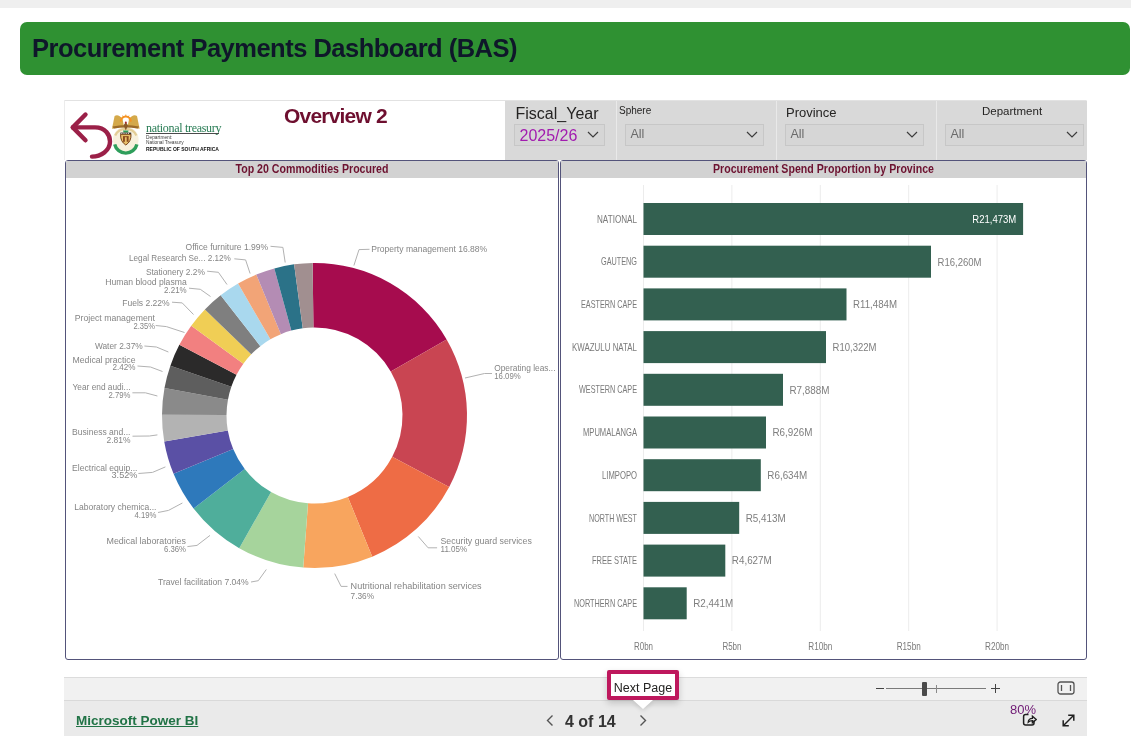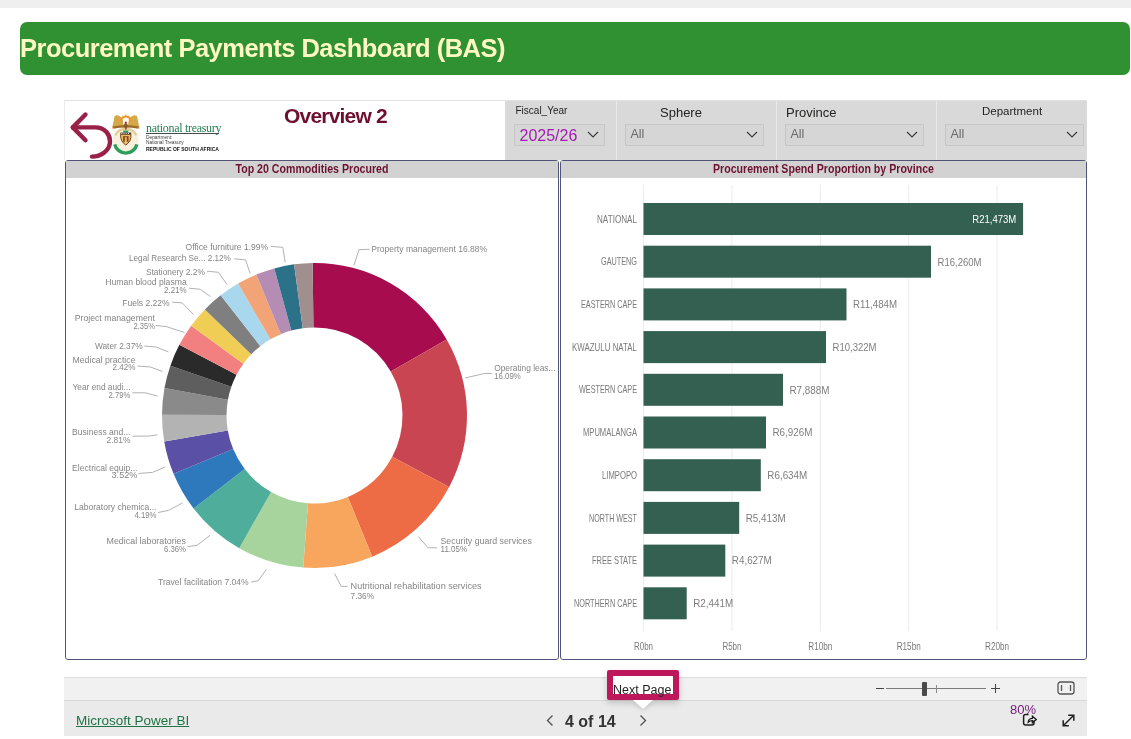--- a/index.html
+++ b/index.html
@@ -1,18 +1,18 @@
 <!DOCTYPE html>
 <html><head><meta charset="utf-8"><style>
 *{margin:0;padding:0;box-sizing:border-box}
 body{width:1131px;height:739px;background:#fff;font-family:"Liberation Sans",sans-serif;position:relative;overflow:hidden}
 .abs{position:absolute}
 </style></head><body>
 <div class="abs" style="left:0;top:0;width:1131px;height:8px;background:#efefef"></div>
-<div class="abs" style="left:20px;top:22px;width:1110px;height:53px;background:#2f9132;border-radius:7px;color:#fef9c3;font-size:25.5px;font-weight:700;letter-spacing:-0.5px;line-height:53px;padding-left:0">Procurement Payments Dashboard (BAS)</div>
+<div class="abs" style="left:20px;top:22px;width:1110px;height:53px;background:#2f9132;border-radius:7px;color:#0f172a;font-size:25.5px;font-weight:700;letter-spacing:-0.5px;line-height:53px;padding-left:12px">Procurement Payments Dashboard (BAS)</div>
 
 <div class="abs" style="left:64px;top:100px;width:1023px;height:1px;background:#e2e2e2"></div>
 <div class="abs" style="left:64px;top:100px;width:1px;height:60px;background:#ececec"></div>
 <div class="abs" style="left:1086px;top:100px;width:1px;height:60px;background:#ececec"></div>
 
 <svg class="abs" style="left:64px;top:105px" width="60" height="60" viewBox="0 0 60 60">
 <g fill="none" stroke="#9b2048" stroke-width="4.4" stroke-linejoin="round" stroke-linecap="round">
 <path d="M21.5 9.5 L8.8 22.4 L21.5 35.3"></path>
 <path d="M8.8 22.4 H31 C41.5 22.4 46 30 46 36.5 C46 45.5 37 51.6 28 51.6"></path>
 </g>
@@ -51,27 +51,27 @@
 <div class="abs" style="left:146px;top:133px;width:73px;height:1px;background:#4a4a4a"></div>
 <div class="abs" style="left:146px;top:135px;font-size:4.8px;color:#3c3c3c;line-height:5.4px">Department:<br>National Treasury</div>
 <div class="abs" style="left:146px;top:146px;font-size:5px;color:#111;font-weight:700">REPUBLIC OF SOUTH AFRICA</div>
 
 <div class="abs" style="left:284px;top:104px;width:160px;text-align:left;font-size:21px;font-weight:700;color:#6e0f2f;letter-spacing:-0.8px">Overview 2</div>
 
 <div class="abs" style="left:505px;top:101px;width:582px;height:59px;background:#d9d9d9"></div>
 <div class="abs" style="left:616px;top:101px;width:1px;height:59px;background:#e9e9e9"></div>
 <div class="abs" style="left:776px;top:101px;width:1px;height:59px;background:#e9e9e9"></div>
 <div class="abs" style="left:936px;top:101px;width:1px;height:59px;background:#e9e9e9"></div>
-<div class="abs" style="left:515.5px;top:105px;font-size:10px;color:#252423">Fiscal_Year</div>
+<div class="abs" style="left:515.5px;top:105px;font-size:16px;color:#252423">Fiscal_Year</div>
 <div class="abs" style="left:513.5px;top:124px;width:91px;height:21.5px;background:#d6d6d6;border:1px solid #c7c7c7"></div>
 <div class="abs" style="left:519.5px;top:127px;font-size:16px;color:#a21caf">2025/26</div>
 <svg class="abs" style="left:586.5px;top:131px" width="12" height="7" viewBox="0 0 12 7">
     <polyline points="1,1 6,6 11,1" fill="none" stroke="#3c3c3c" stroke-width="1.2"></polyline>
   </svg>
-<div class="abs" style="left:660px;top:105px;font-size:13px;color:#252423">Sphere</div>
+<div class="abs" style="left:619px;top:105px;font-size:10px;color:#252423">Sphere</div>
 <div class="abs" style="left:624.5px;top:124px;width:139px;height:21.5px;background:#d6d6d6;border:1px solid #c7c7c7"></div>
 <div class="abs" style="left:630.5px;top:127px;font-size:12.5px;color:#6a6a6a">All</div>
 <svg class="abs" style="left:745.5px;top:131px" width="12" height="7" viewBox="0 0 12 7">
     <polyline points="1,1 6,6 11,1" fill="none" stroke="#3c3c3c" stroke-width="1.2"></polyline>
   </svg>
 <div class="abs" style="left:786px;top:105px;font-size:13px;color:#252423">Province</div>
 <div class="abs" style="left:784.5px;top:124px;width:139px;height:21.5px;background:#d6d6d6;border:1px solid #c7c7c7"></div>
 <div class="abs" style="left:790.5px;top:127px;font-size:12.5px;color:#6a6a6a">All</div>
 <svg class="abs" style="left:905.5px;top:131px" width="12" height="7" viewBox="0 0 12 7">
     <polyline points="1,1 6,6 11,1" fill="none" stroke="#3c3c3c" stroke-width="1.2"></polyline>
@@ -221,35 +221,35 @@
 <div class="abs" style="left:935.5px;top:685px;width:1.4px;height:8px;background:#8a8a8a"></div>
 <div class="abs" style="left:991px;top:687.8px;width:9px;height:1.6px;background:#444"></div>
 <div class="abs" style="left:994.7px;top:684px;width:1.6px;height:9px;background:#444"></div>
 <div class="abs" style="left:1010px;top:702px;font-size:13px;color:#701a75">80%</div>
 <svg class="abs" style="left:1057px;top:681px" width="18" height="14" viewBox="0 0 18 14">
 <rect x="1" y="1" width="16" height="12" rx="2.5" fill="none" stroke="#555" stroke-width="1.3"></rect>
 <line x1="4.5" y1="4" x2="4.5" y2="10" stroke="#555" stroke-width="1.3"></line>
 <line x1="13.5" y1="4" x2="13.5" y2="10" stroke="#555" stroke-width="1.3"></line>
   </svg>
 
-<div class="abs" style="left:76px;top:713px;font-size:13.5px;font-weight:400;color:#217346;text-decoration:underline">Microsoft Power BI</div>
+<div class="abs" style="left:76px;top:713px;font-size:13.5px;font-weight:700;color:#217346;text-decoration:underline">Microsoft Power BI</div>
 <svg class="abs" style="left:545px;top:714px" width="10" height="13" viewBox="0 0 10 13">
 <polyline points="7.5,1.5 2.5,6.5 7.5,11.5" fill="none" stroke="#555" stroke-width="1.4"></polyline>
   </svg>
 <div class="abs" style="left:565px;top:712.5px;width:58px;text-align:left;font-size:16px;font-weight:600;color:#333">4 of 14</div>
 <svg class="abs" style="left:638px;top:714px" width="10" height="13" viewBox="0 0 10 13">
 <polyline points="2.5,1.5 7.5,6.5 2.5,11.5" fill="none" stroke="#555" stroke-width="1.4"></polyline>
   </svg>
 
 <svg class="abs" style="left:1021px;top:712px" width="16" height="16" viewBox="0 0 16 16">
 <path d="M7.5 2.6 H4.6 Q2.6 2.6 2.6 4.6 V11 Q2.6 13 4.6 13 H11 Q13 13 13 11 V8.6" fill="none" stroke="#1f1f1f" stroke-width="1.5"></path>
 <path d="M7.2 10.2 C7.4 7.6 9 6.3 11.4 6.3 V4.2 L15.2 7.5 L11.4 10.8 V8.7 C9.6 8.7 8.2 9.3 7.2 10.2 Z" fill="none" stroke="#1f1f1f" stroke-width="1.3"></path>
 </svg>
 <svg class="abs" style="left:1061px;top:713px" width="15" height="15" viewBox="0 0 15 15">
 <g fill="none" stroke="#1f1f1f" stroke-width="1.5">
 <line x1="3" y1="12" x2="12" y2="3"></line>
 <polyline points="7.2,2.2 12.8,2.2 12.8,7.8"></polyline>
 <polyline points="7.8,12.8 2.2,12.8 2.2,7.2"></polyline>
 </g>
   </svg>
 
-<div class="abs" style="left:607px;top:670px;width:72px;height:30px;background:#fff;border:6px solid #be185d;border-radius:2px;box-shadow:0 3px 7px rgba(0,0,0,0.18);font-size:12.5px;color:#252423;line-height:29px;z-index:5">Next Page</div>
+<div class="abs" style="left:607px;top:670px;width:72px;height:30px;background:#fff;border:4px solid #be185d;border-radius:2px;box-shadow:0 3px 7px rgba(0,0,0,0.18);text-align:center;font-size:12.5px;color:#252423;line-height:29px;z-index:5">Next Page</div>
 <div class="abs" style="left:633px;top:700px;width:0;height:0;border-left:10px solid transparent;border-right:10px solid transparent;border-top:9px solid #fff;z-index:6;filter:drop-shadow(0 2px 2px rgba(0,0,0,0.12))"></div>
 
 </body></html>

